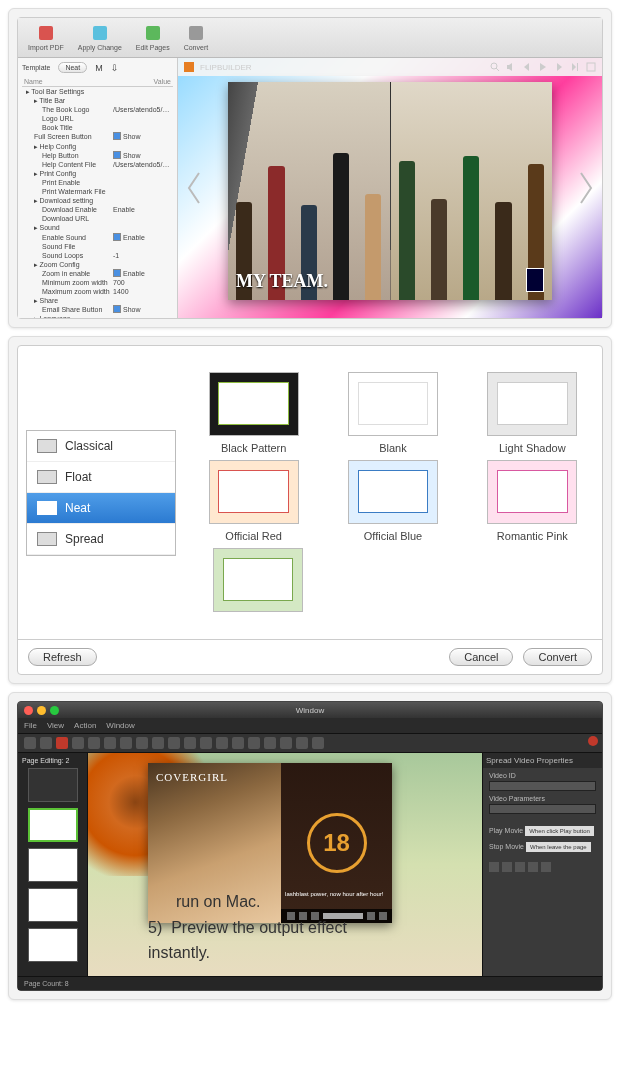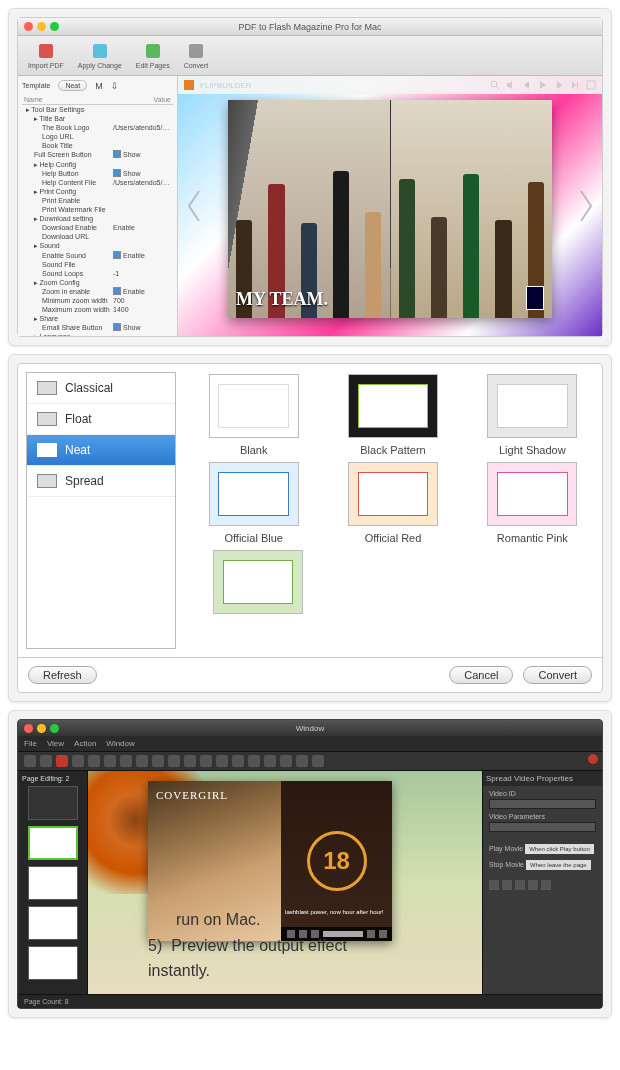--- a/index.html
+++ b/index.html
@@ -36,21 +36,21 @@
 .pageL { border-right: 1px solid rgba(0,0,0,.3); background: linear-gradient(100deg, #444 0%, #666 15%, transparent 15%), linear-gradient(#d8d0c0,#b0a090); }
 .people { position: absolute; bottom: 0; left: 0; right: 0; height: 75%; display: flex; align-items: flex-end; justify-content: space-around; }
 .person { width: 10%; border-radius: 3px 3px 0 0; }
 .titleMY { position: absolute; bottom: 8px; left: 8px; color: #fff; font-weight: bold; font-family: Georgia, serif; font-size: 18px; text-shadow: 0 1px 2px #000; }
 .nfl { position: absolute; right: 8px; bottom: 8px; width: 18px; height: 24px; background: #003; border: 1px solid #fff; }
 .arrow { position: absolute; top: 50%; width: 20px; height: 40px; margin-top: -20px; cursor: pointer; fill: #bbb; }
 .arrow.l { left: 6px; } .arrow.r { right: 6px; }
 
 
 .win2 { background: #fff; border: 1px solid #ccc; border-radius: 4px; display: flex; flex-direction: column; height: 330px; }
-.win2-body { flex: 1; display: flex; border-bottom: 1px solid #ccc; }
+.win2-body { flex: 1; display: flex; border-bottom: 1px solid #ccc; align-items: center; }
 .stylelist { width: 150px; border: 1px solid #bbb; margin: 8px; background: #fff; }
 .sitem { display: flex; align-items: center; gap: 8px; padding: 8px 10px; font-size: 12px; color: #333; cursor: pointer; border-bottom: 1px solid #eee; }
 .sitem.sel { background: linear-gradient(#4f9de8,#2b7ad1); color: #fff; }
 .sicon { width: 20px; height: 14px; border: 1px solid #888; background: #ddd; position: relative; }
 .sitem.sel .sicon { border-color: #fff; background: #fff; }
 .thumbs { flex: 1; padding: 10px 0 0 0; overflow: hidden; }
 .trow { display: flex; justify-content: space-around; margin-bottom: 6px; }
 .tcell { width: 100px; text-align: center; font-size: 11px; color: #444; }
 .tthumb { width: 90px; height: 64px; border: 1px solid #bbb; margin: 0 auto 6px; background: #eee; position: relative; overflow: hidden; cursor: pointer; }
 .win2-foot { padding: 8px 10px; display: flex; align-items: center; }
@@ -88,28 +88,20 @@
 .pfield { background: #555; border: 1px solid #222; height: 10px; width: 100%; margin-top: 2px; }
 .pbtn3 { background: #ddd; color: #333; font-size: 6px; padding: 2px 4px; display: inline-block; margin-top: 2px; cursor: pointer; }
 .redclose { position: absolute; right: 4px; top: 2px; width: 10px; height: 10px; background: #c0392b; border-radius: 50%; }
 .foot3 { background: #262626; padding: 3px 6px; color: #aaa; font-size: 7px; border-top: 1px solid #111; }
 </style>
 </head>
 <body>
 
 <div class="panel">
 <div class="win1">
-  <div class="win1-title">
-    <div class="traffic">
-      <div class="tdot r"></div>
-      <div class="tdot y"></div>
-      <div class="tdot g"></div>
-    </div>
-    <span>PDF to Flash Magazine Pro for Mac</span>
-  </div>
   <div class="toolbar1" id="tb1">
         <div class="tbtn">
           <svg viewBox="0 0 18 18">
             <rect x="2" y="2" width="14" height="14" rx="2" fill="#d9534f"></rect>
           </svg>
           <span>Import PDF</span>
         </div>
         <div class="tbtn">
           <svg viewBox="0 0 18 18">
             <rect x="2" y="2" width="14" height="14" rx="2" fill="#5bc0de"></rect>
@@ -329,50 +321,50 @@
             <span>Neat</span>
           </div>
           <div class="sitem">
             <span class="sicon"></span>
             <span>Spread</span>
           </div>
         </div>
     <div class="thumbs" id="thumbs">
           <div class="trow">
             <div class="tcell">
+              <div class="tthumb" style="background:#1a1a1a">
+                <div style="position:absolute;left:10%;top:15%;right:10%;bottom:15%;background:#fff;border:1px solid #8fbc3f"></div>
+              </div>
+              <div>Black Pattern</div>
+            </div>
+            <div class="tcell">
               <div class="tthumb" style="background:#ffffff">
                 <div style="position:absolute;left:10%;top:15%;right:10%;bottom:15%;background:#fff;border:1px solid #ddd"></div>
               </div>
               <div>Blank</div>
             </div>
             <div class="tcell">
-              <div class="tthumb" style="background:#1a1a1a">
-                <div style="position:absolute;left:10%;top:15%;right:10%;bottom:15%;background:#fff;border:1px solid #8fbc3f"></div>
-              </div>
-              <div>Black Pattern</div>
-            </div>
-            <div class="tcell">
               <div class="tthumb" style="background:#e8e8e8">
                 <div style="position:absolute;left:10%;top:15%;right:10%;bottom:15%;background:#fff;border:1px solid #ccc"></div>
               </div>
               <div>Light Shadow</div>
             </div>
           </div>
           <div class="trow">
             <div class="tcell">
+              <div class="tthumb" style="background:#ffe8d0">
+                <div style="position:absolute;left:10%;top:15%;right:10%;bottom:15%;background:#fff;border:1px solid #d9534f"></div>
+              </div>
+              <div>Official Red</div>
+            </div>
+            <div class="tcell">
               <div class="tthumb" style="background:#e0f0ff">
                 <div style="position:absolute;left:10%;top:15%;right:10%;bottom:15%;background:#fff;border:1px solid #3a7cc4"></div>
               </div>
               <div>Official Blue</div>
-            </div>
-            <div class="tcell">
-              <div class="tthumb" style="background:#ffe8d0">
-                <div style="position:absolute;left:10%;top:15%;right:10%;bottom:15%;background:#fff;border:1px solid #d9534f"></div>
-              </div>
-              <div>Official Red</div>
             </div>
             <div class="tcell">
               <div class="tthumb" style="background:#ffe0ee">
                 <div style="position:absolute;left:10%;top:15%;right:10%;bottom:15%;background:#fff;border:1px solid #d858a0"></div>
               </div>
               <div>Romantic Pink</div>
             </div>
           </div>
           <div class="trow" style="justify-content: flex-start; padding-left: 24px;">
             <div class="tcell">

